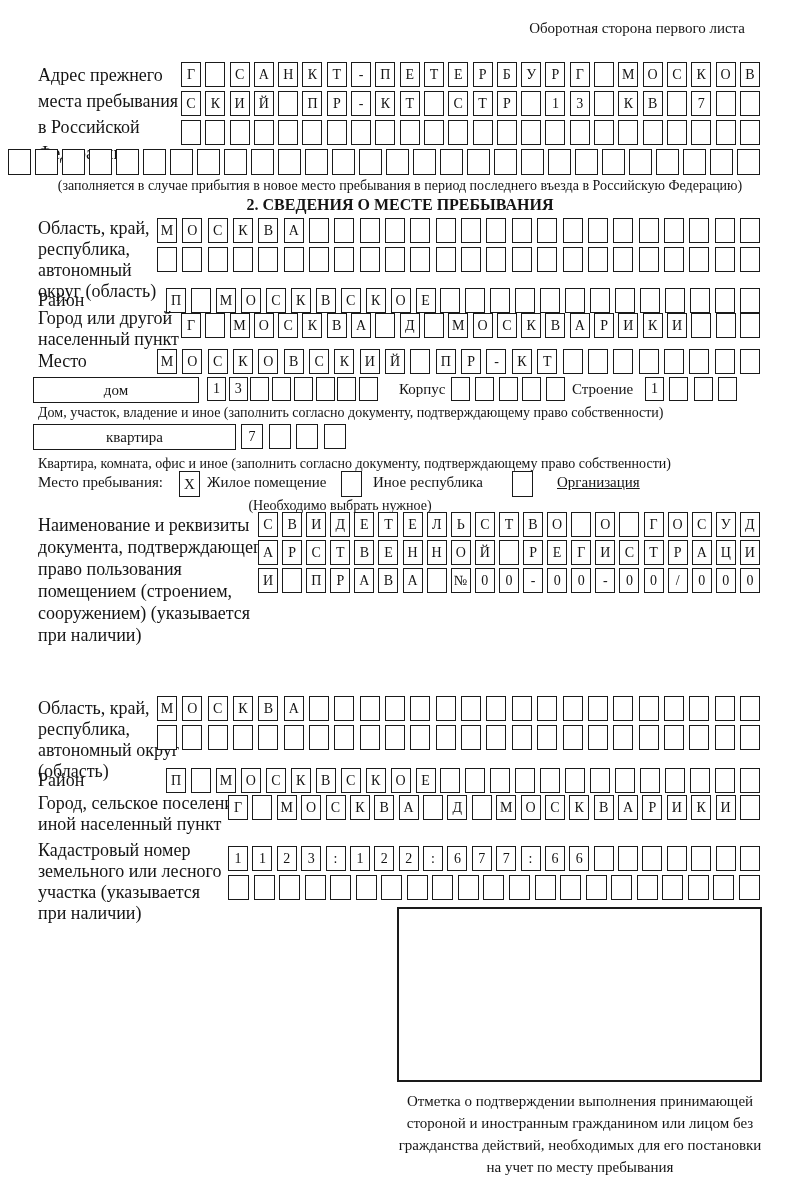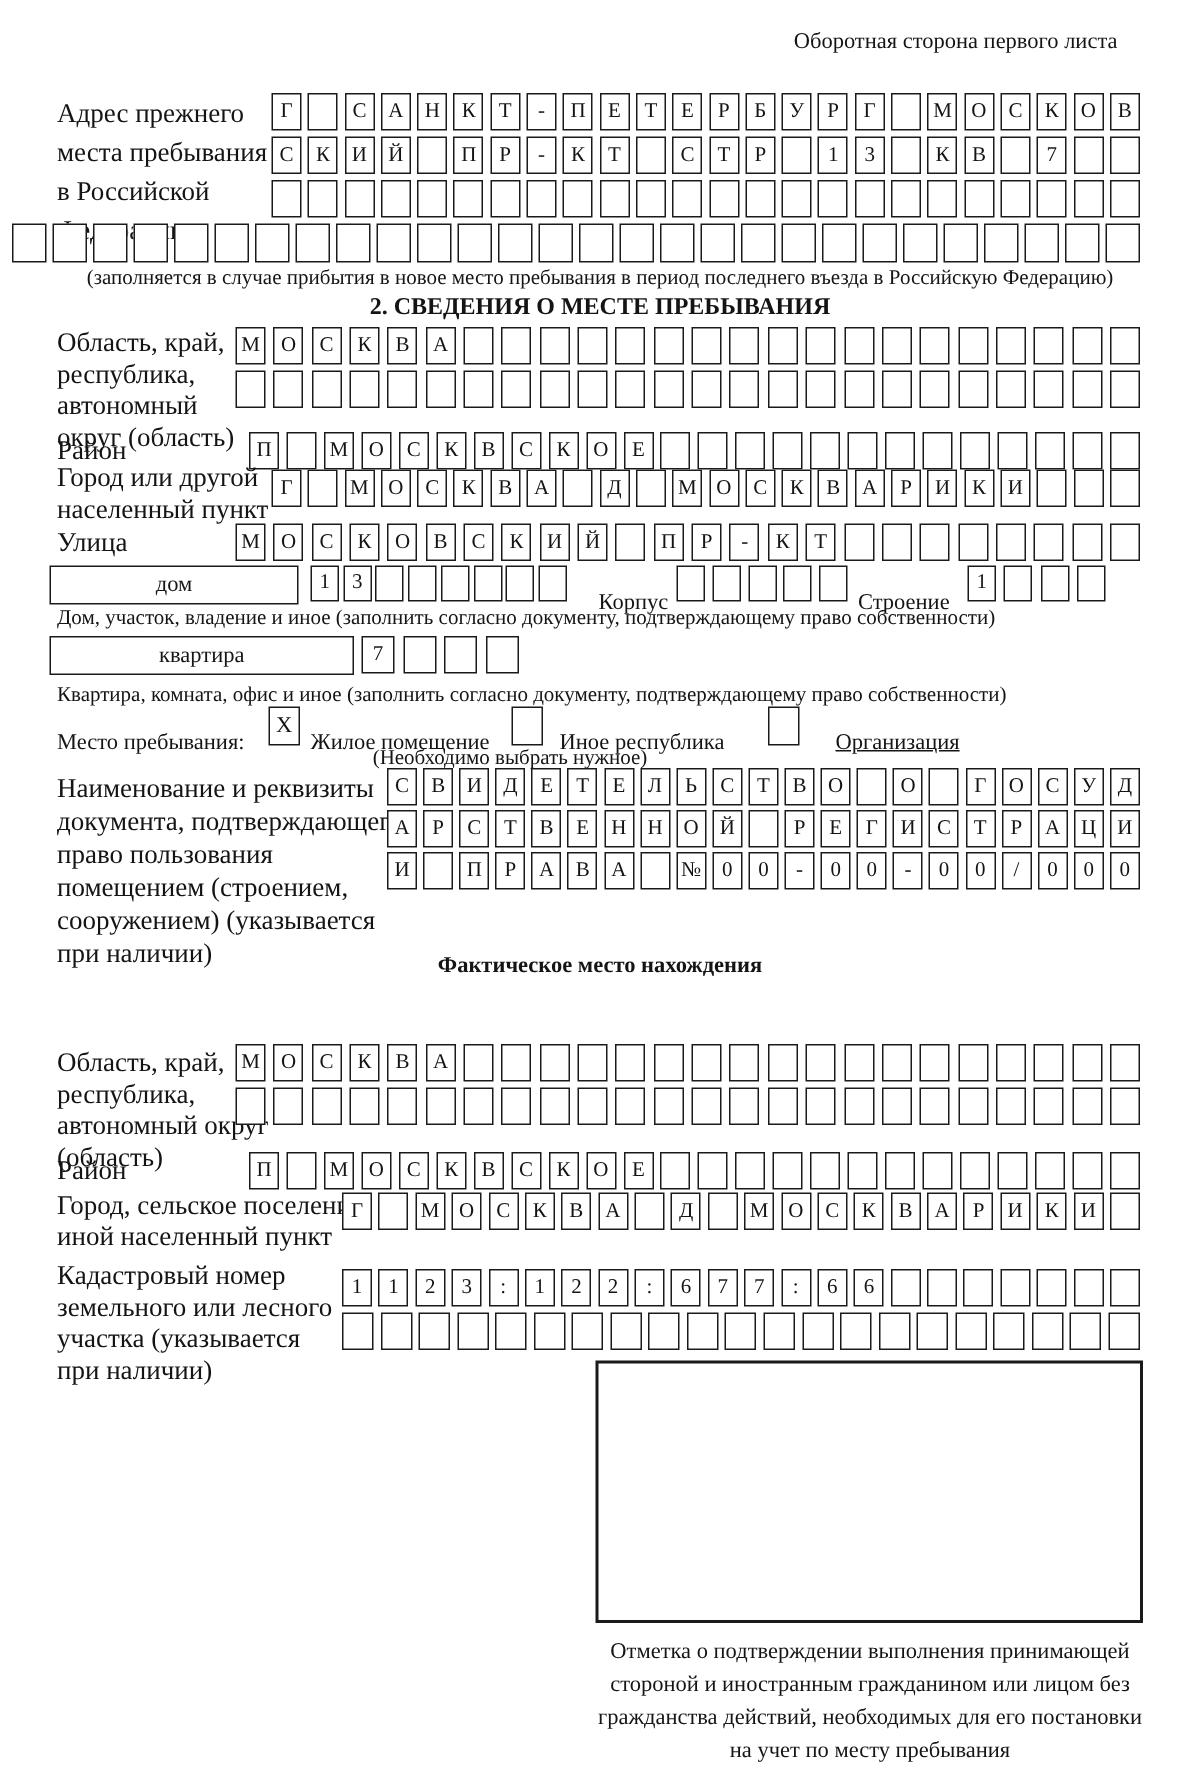--- a/index.html
+++ b/index.html
@@ -15,21 +15,21 @@
   .cells.w21 .cbox{width:21px;}
   .cells.w19 .cbox{width:19px;height:24px;}
   .cells.w22 .cbox{width:22px;height:25px;}
   .note{position:absolute;font-size:14px;text-align:center;}
   .note.full{left:0;width:100%;}
   .title{position:absolute;left:0;width:100%;text-align:center;font-weight:bold;font-size:16px;}
   .widebox{position:absolute;box-sizing:border-box;border:1.5px solid #1a1a1a;background:#fff;
            display:flex;align-items:center;justify-content:center;font-size:15px;}
   .cbx{position:absolute;box-sizing:border-box;width:21px;height:26px;border:1.5px solid #1a1a1a;
        display:flex;align-items:center;justify-content:center;font-size:15px;background:#fff;}
-  .inline-lbl{position:absolute;font-size:15px;white-space:nowrap;margin-top:13px;}
+  .inline-lbl{position:absolute;font-size:15px;white-space:nowrap;}
   .stamp{position:absolute;box-sizing:border-box;border:2px solid #1a1a1a;background:#fff;}
   .caption{position:absolute;font-size:15px;line-height:22px;text-align:center;white-space:pre-line;}
   .hdr{position:absolute;font-size:15px;white-space:nowrap;}
 </style>
 </head>
 <body>
 
 <div class="page">
 
   <div class="hdr" style="top:20px;right:55px;">Оборотная сторона первого листа</div>
@@ -257,21 +257,21 @@
       <span class="cbox">А</span>
       <span class="cbox">Р</span>
       <span class="cbox">И</span>
       <span class="cbox">К</span>
       <span class="cbox">И</span>
       <span class="cbox"></span>
       <span class="cbox"></span>
       <span class="cbox"></span>
     </div>
 
-  <div class="lbl" style="left:38px;top:351px;">Улица</div>
+  <div class="lbl" style="left:38px;top:351px;">Место</div>
   <div class="cells" style="left:157px;top:349px;width:603px;">
       <span class="cbox">М</span>
       <span class="cbox">О</span>
       <span class="cbox">С</span>
       <span class="cbox">К</span>
       <span class="cbox">О</span>
       <span class="cbox">В</span>
       <span class="cbox">С</span>
       <span class="cbox">К</span>
       <span class="cbox">И</span>
@@ -407,21 +407,20 @@
       <span class="cbox">0</span>
       <span class="cbox">-</span>
       <span class="cbox">0</span>
       <span class="cbox">0</span>
       <span class="cbox">/</span>
       <span class="cbox">0</span>
       <span class="cbox">0</span>
       <span class="cbox">0</span>
     </div>
 
-  <div class="title" style="top:636px;font-size:15px;">Фактическое место нахождения</div>
 
   <div class="lbl" style="left:38px;top:698px;">Область, край,
 республика,
 автономный округ
 (область)</div>
   <div class="cells" style="left:157px;top:696px;width:603px;">
       <span class="cbox">М</span>
       <span class="cbox">О</span>
       <span class="cbox">С</span>
       <span class="cbox">К</span>

